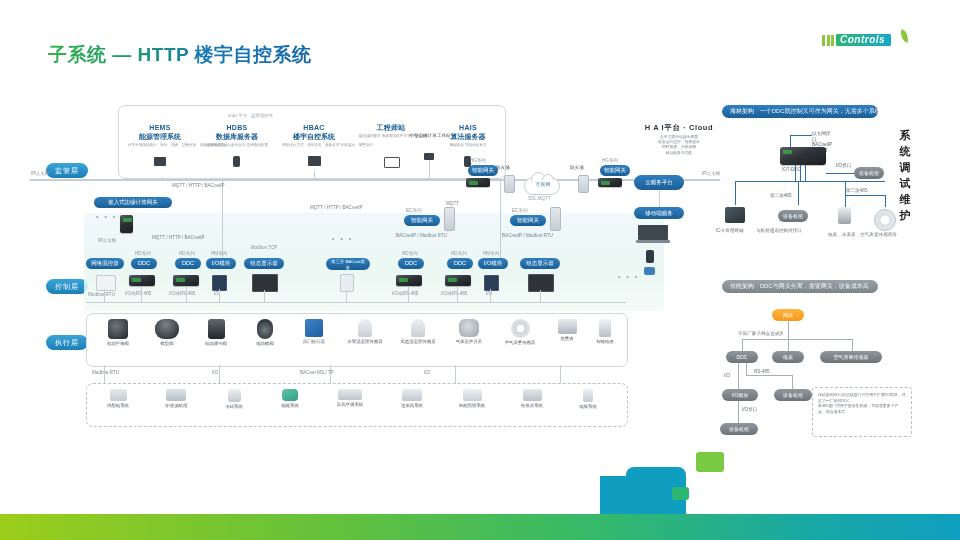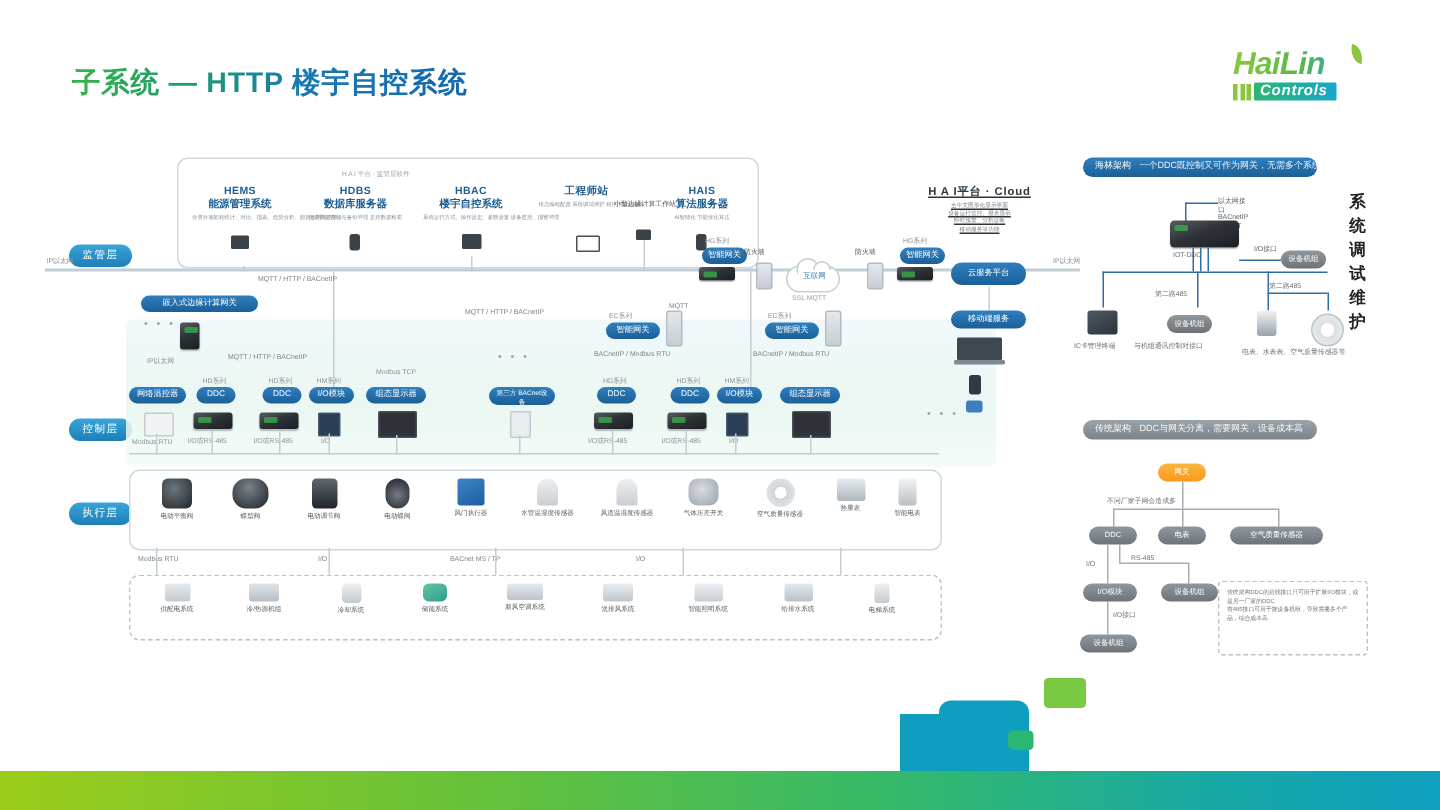--- a/index.html
+++ b/index.html
@@ -101,21 +101,20 @@
   .dots{position:absolute;font-size:7px;color:#9aa2a8;letter-spacing:2px;}
   .lap{position:absolute;}
   .phone{position:absolute;background:#2f3a44;border-radius:2px;}
 </style>
 </head>
 <body>
 
 <div class="page-title">子系统 — HTTP 楼宇自控系统</div>
 
 <div class="logo">
-  <div class="word">HaiLin</div>
   <div class="leaf"></div>
   <div class="barwrap">
     <span class="bars">
         <i></i>
         <i></i>
         <i></i>
       </span>
     <span class="sub">Controls</span>
   </div>
 </div>
@@ -167,21 +166,21 @@
     <em>算法服务器</em>
     <span>AI智能化
 节能优化算法</span>
   </div>
   <div class="mon" style="left:464px;top:61px;width:7px;height:11px;border-radius:2px;"></div>
 
   <div class="tiny c" style="left:398px;top:38px;width:64px;text-align:center;line-height:6.5px;">小型边缘计算工作站</div>
   <div class="mon" style="left:424px;top:58px;width:10px;height:7px;"></div>
   <div class="vline" style="left:429px;top:65px;height:20px;"></div>
 
-  <div class="hai" style="left:598px;top:28px;width:110px;text-decoration:underline;">
+  <div class="hai" style="left:624px;top:28px;width:110px;">
     <div class="t">H A I平台 · Cloud</div>
     <div class="d" style="white-space:pre-line;">全中文图形化显示界面
 设备运行监控、报表显示
 即时预警、分析诊断
 移动服务等功能</div>
   </div>
 
   <div class="bus" style="left:30px;top:84px;width:690px;height:2px;"></div>
   <div class="tiny" style="left:31px;top:76px;color:#8b9298;">IP以太网</div>
   <div class="tiny" style="left:702px;top:76px;color:#8b9298;">IP以太网</div>

